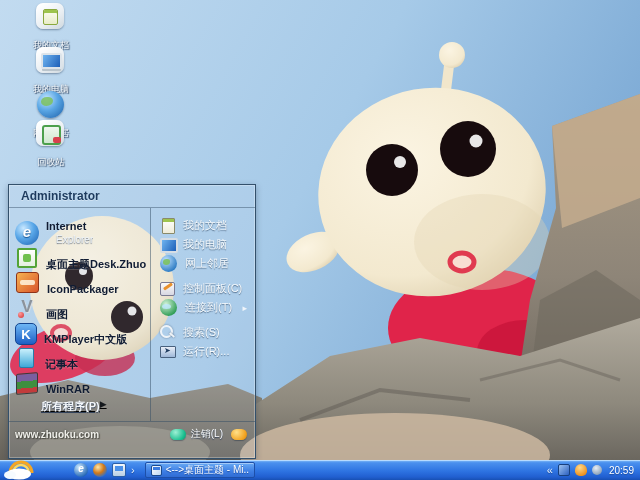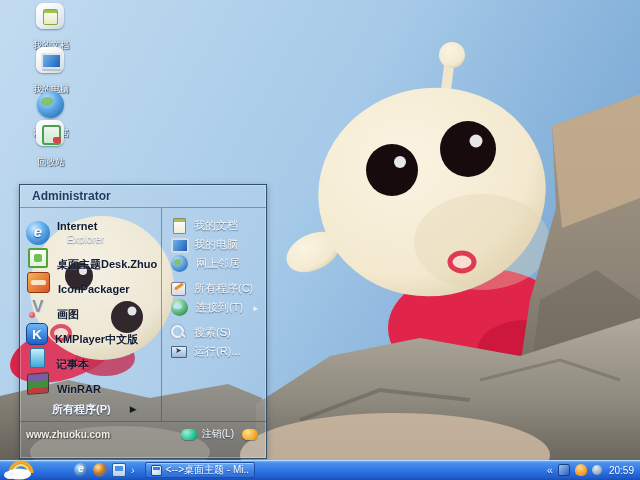--- a/index.html
+++ b/index.html
@@ -31,33 +31,33 @@
   .di-globe .globe::after{content:"";position:absolute;left:4px;top:6px;width:12px;height:9px;
         background:#7cc15e;border-radius:50% 40% 55% 45%;opacity:.85;}
   .di-recycle .cube::after{content:"";position:absolute;left:6px;top:5px;width:15px;height:16px;
         background:linear-gradient(#eef7ee,#cfe8cf);border-radius:3px;border:2px solid #4ca04c;}
   .di-recycle .cube::before{content:"";position:absolute;right:3px;bottom:3px;width:8px;height:6px;
         background:#d8414e;border-radius:2px;z-index:2;}
   
   .start-menu{position:absolute;left:8px;top:184px;width:248px;height:275px;
         background:rgba(205,222,238,.14);
         border:1px solid #33506b;box-shadow:inset 0 0 0 1px rgba(255,255,255,.28),0 2px 6px rgba(20,40,70,.35);
-        display:flex;flex-direction:column;box-sizing:border-box;margin-left:11px;}
+        display:flex;flex-direction:column;box-sizing:border-box;}
   .sm-header{height:22px;line-height:22px;padding-left:12px;font-size:12px;font-weight:bold;
         color:#1c3a5e;text-shadow:0 1px 0 rgba(255,255,255,.35);flex:none;}
   .sm-body{flex:1;display:flex;border-top:1px solid rgba(50,75,100,.45);min-height:0;}
   .sm-left{width:142px;flex:none;border-right:1px solid rgba(50,75,100,.5);
         display:flex;flex-direction:column;padding:4px 4px 2px 6px;box-sizing:border-box;}
   .sm-app{display:flex;align-items:flex-end;gap:7px;height:25px;flex:none;cursor:default;}
   .sm-app.first{height:33px;}
   .sm-app-label{font-size:11px;font-weight:bold;color:#101c33;line-height:11px;
         text-shadow:0 1px 1px rgba(255,255,255,.25);white-space:nowrap;overflow:hidden;}
   .sm-sub{display:block;font-weight:normal;color:#eef4fa;text-shadow:0 1px 1px rgba(30,50,80,.6);
         font-size:10px;margin:2px 0 0 10px;}
-  .sm-allprograms{margin-top:auto;height:20px;display:flex;align-items:center;padding-left:26px;gap:19px;flex:none;cursor:default;}
+  .sm-allprograms{margin-top:auto;height:20px;display:flex;padding-left:26px;gap:0;flex:none;cursor:default;text-decoration:underline;}
   .sm-allprograms .lbl{font-size:11px;font-weight:bold;color:#f4f8fc;text-shadow:0 1px 1px rgba(30,50,80,.8);}
   .sm-allprograms .arr{font-size:9px;color:#15181c;}
   .sm-right{flex:1;display:flex;flex-direction:column;padding:8px 4px 0 8px;box-sizing:border-box;}
   .sm-place{display:flex;align-items:center;gap:7px;height:19px;flex:none;cursor:default;}
   .sm-place-label{font-size:11px;color:#f6fafd;text-shadow:0 1px 1px rgba(30,55,85,.65);white-space:nowrap;}
   .sm-place .sub-arr{margin-left:auto;margin-right:4px;font-size:9px;color:#f0f5fa;}
   .gap-before{margin-top:6px;}
   .sm-bottom{flex:none;height:24px;border-top:1px solid rgba(50,75,100,.5);
         display:flex;align-items:center;padding:0 8px 12px 6px;gap:8px;}
   .watermark{font-size:10px;font-weight:bold;color:#efefea;text-shadow:1px 1px 1px #4a4a42,0 0 2px #4a4a42;}
@@ -295,21 +295,21 @@
       <div class="sm-place">
         <span class="pic pic-computer"></span>
         <span class="sm-place-label">我的电脑</span>
       </div>
       <div class="sm-place">
         <span class="pic pic-globe"></span>
         <span class="sm-place-label">网上邻居</span>
       </div>
       <div class="sm-place gap-before">
         <span class="pic pic-cpanel"></span>
-        <span class="sm-place-label">所有程序(C)</span>
+        <span class="sm-place-label">控制面板(C)</span>
       </div>
       <div class="sm-place">
         <span class="pic pic-connect"></span>
         <span class="sm-place-label">连接到(T)</span>
         <span class="sub-arr">▸</span>
       </div>
       <div class="sm-place gap-before">
         <span class="pic pic-search"></span>
         <span class="sm-place-label">搜索(S)</span>
       </div>

